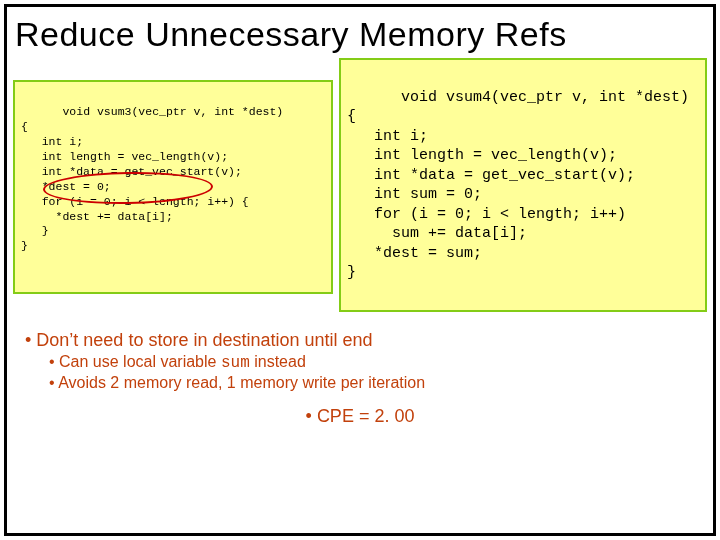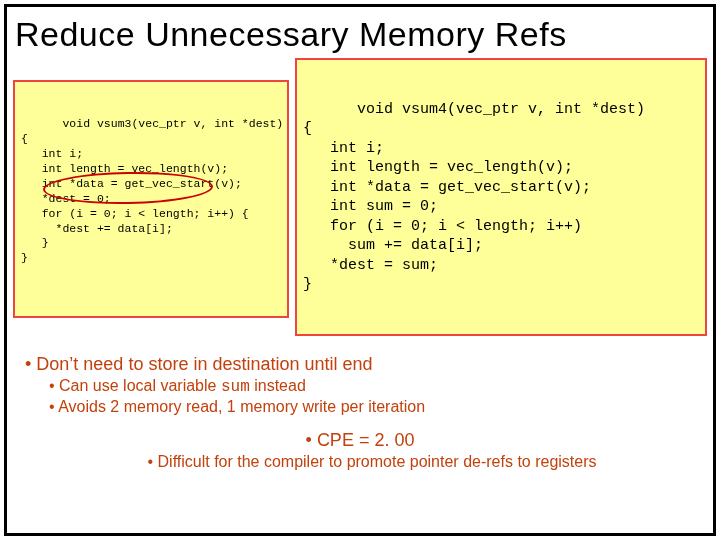--- a/index.html
+++ b/index.html
@@ -24,30 +24,30 @@
     color: #000;
   }
   .code-row {
     display: flex;
     gap: 6px;
     padding: 0 6px;
     align-items: flex-start;
   }
   .code-box {
     background: #ffff99;
-    border: 2px solid #ef4444;
+    border: 2px solid #84cc16;
     font-family: "Courier New", monospace;
     white-space: pre;
-    padding: 20px 6px;
+    padding: 8px 6px;
     line-height: 1.3;
     position: relative;
   }
   .code-left {
     font-size: 11.5px;
-    width: 276px;
+    width: 320px;
     margin-top: 22px;
   }
   .code-right {
     font-size: 15px;
     flex: 1;
   }
   .ellipse-mark {
     position: absolute;
     border: 2.5px solid #cc0000;
     border-radius: 50%;
@@ -120,18 +120,17 @@
   <div class="bullets">
     <ul>
       <li class="b1">Don’t need to store in destination until end</li>
       <li class="sub">
         <span>Can use local variable </span><span class="mono">sum</span><span> instead</span>
       </li>
       <li class="sub">Avoids 2 memory read, 1 memory write per iteration</li>
     </ul>
     <ul style="margin-top:14px;text-align:center;">
       <li class="b1">CPE = 2. 00</li>
-      <li class="sub">Difficult for the compiler to promote pointer de-refs to registers</li>
     </ul>
   </div>
 
 
 </div>
 
 </body></html>

